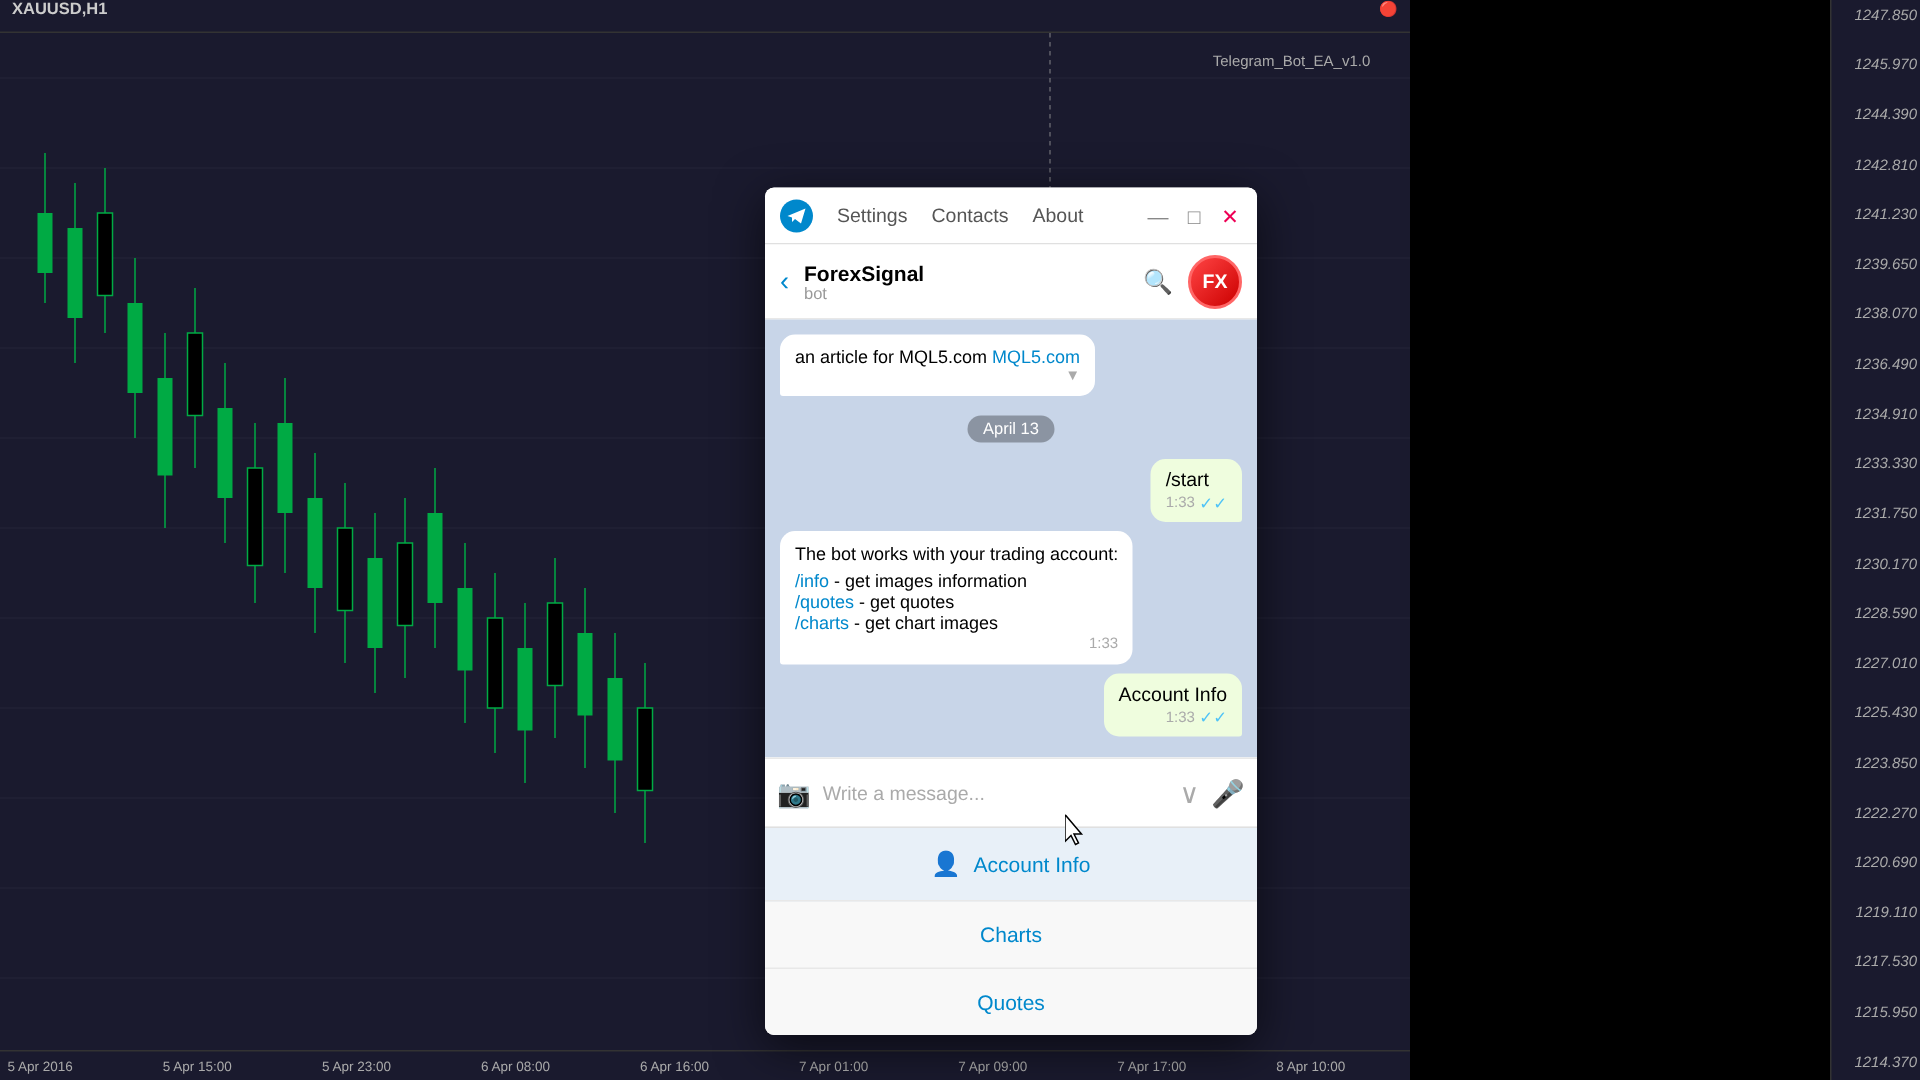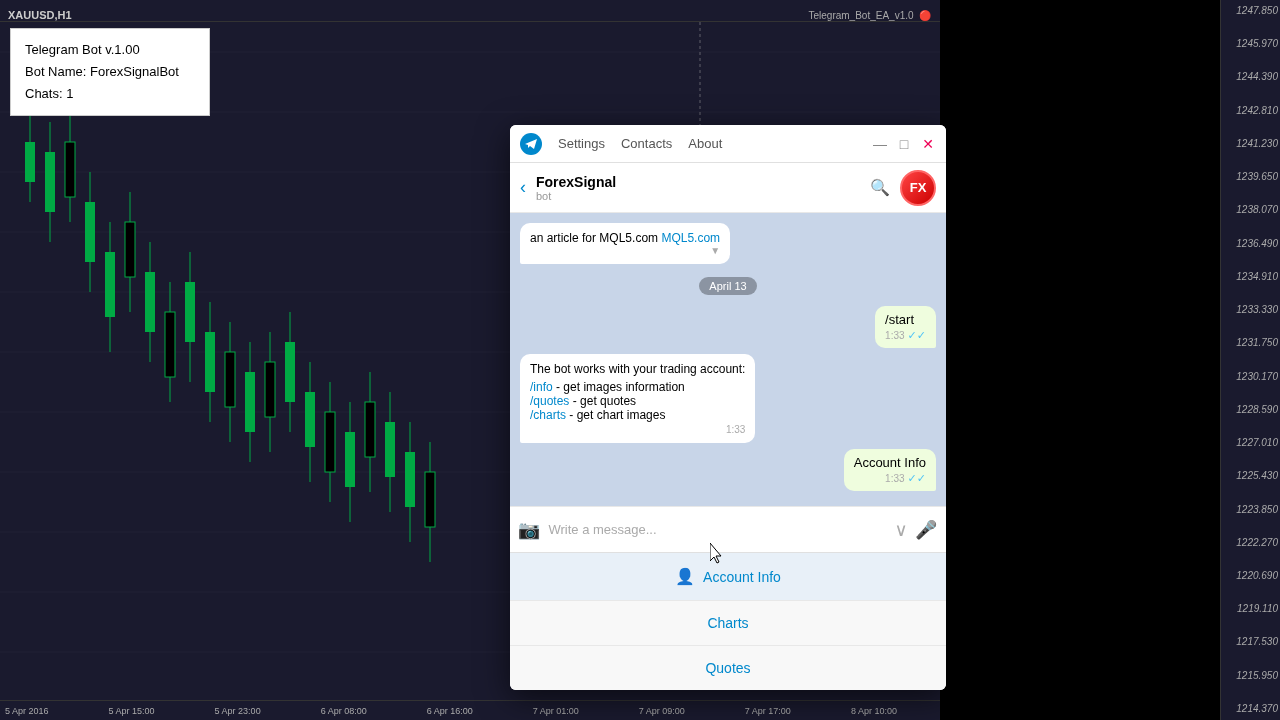--- a/index.html
+++ b/index.html
@@ -48,21 +48,21 @@
 
     
     #chart-topbar {
       position: absolute;
       top: 0;
       left: 0;
       width: 940px;
       height: 22px;
       background: #1a1a2e;
       display: flex;
-      align-items: flex-end;
+      align-items: flex-start;
       padding: 0 8px;
       border-bottom: 1px solid #333;
     }
 
     #chart-symbol {
       font-size: 11px;
       color: #ccc;
       font-weight: bold;
     }
 
@@ -109,21 +109,21 @@
       font-size: 9px;
       color: #aaa;
       white-space: nowrap;
     }
 
     
     #telegram-window {
       position: absolute;
       top: 125px;
       left: 510px;
-      width: 436px;
+      width: 328px;
       height: 565px;
       background: #fff;
       border-radius: 6px;
       box-shadow: 0 8px 32px rgba(0,0,0,0.6);
       display: flex;
       flex-direction: column;
       overflow: hidden;
       z-index: 20;
     }
 
@@ -483,25 +483,20 @@
       <line x1="410" y1="400" x2="410" y2="520"></line>
       <rect x="405" y="430" width="10" height="55" fill="#00aa44" stroke="none"></rect>
 
       <line x1="430" y1="420" x2="430" y2="540"></line>
       <rect x="425" y="450" width="10" height="55" fill="#000" stroke="#00aa44"></rect>
     </g>
 
     <line x1="700" y1="0" x2="700" y2="660" stroke="#aaa" stroke-width="0.5" stroke-dasharray="3,3"></line>
   </svg>
 
-  <div id="bot-info-box">
-    <div>Telegram Bot v.1.00</div>
-    <div>Bot Name: ForexSignalBot</div>
-    <div>Chats: 1</div>
-  </div>
 
   <div id="time-axis">
     <span class="time-label">5 Apr 2016</span>
     <span class="time-label">5 Apr 15:00</span>
     <span class="time-label">5 Apr 23:00</span>
     <span class="time-label">6 Apr 08:00</span>
     <span class="time-label">6 Apr 16:00</span>
     <span class="time-label">7 Apr 01:00</span>
     <span class="time-label">7 Apr 09:00</span>
     <span class="time-label">7 Apr 17:00</span>

